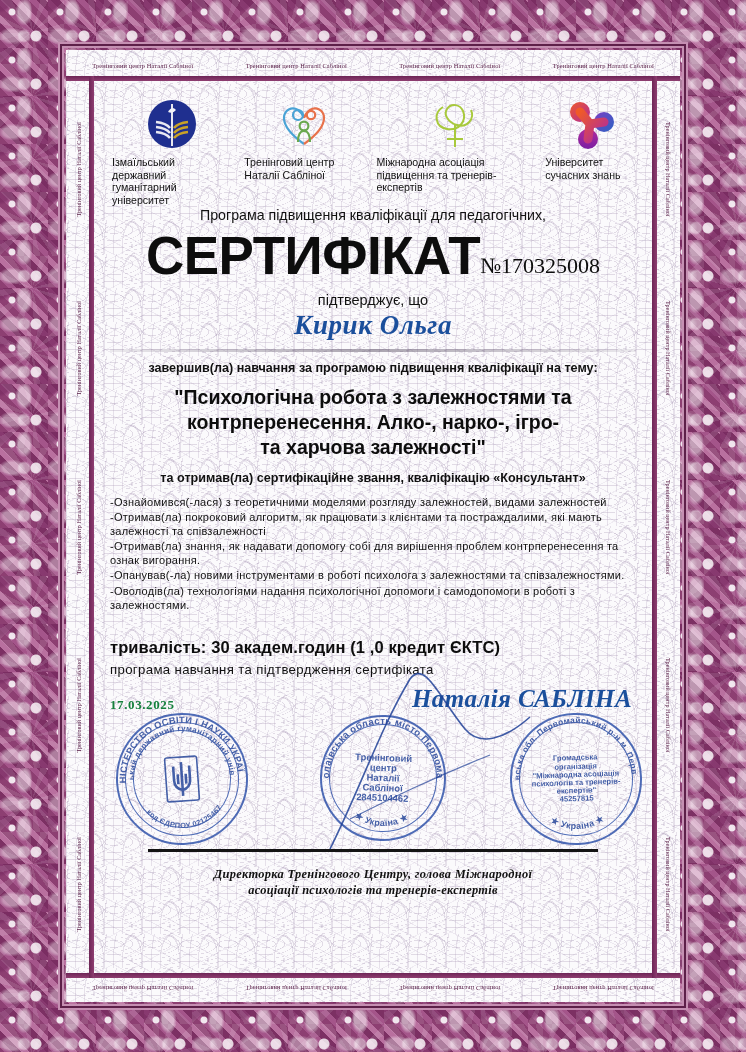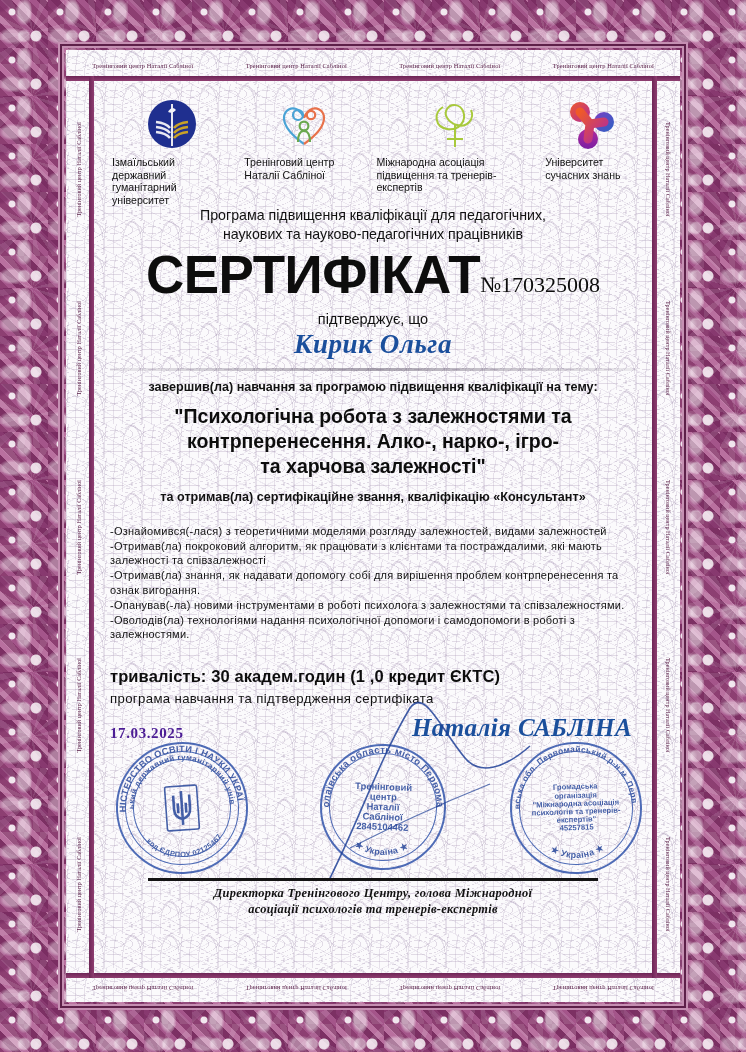--- a/index.html
+++ b/index.html
@@ -146,36 +146,36 @@
     text-align:center;margin-top:9px;font-size:12.6px;color:#111;font-weight:bold;
   }
   .topic{
     text-align:center;margin-top:10px;
     font-size:19.5px;line-height:1.28;font-weight:bold;color:#0d0d0d;
   }
   .qualification{
     text-align:center;margin-top:11px;font-size:12.6px;color:#111;font-weight:bold;
   }
   .outcomes{
-    margin-top:20px;font-size:11px;line-height:1.28;color:#111;
+    margin-top:10px;font-size:11px;line-height:1.28;color:#111;
     letter-spacing:.25px;
   }
   .outcomes p{margin:0 0 1px 0;}
   .duration{
     margin-top:26px;font-size:16.5px;font-weight:bold;color:#0d0d0d;letter-spacing:.1px;
   }
   .subnote{
     margin-top:5px;font-size:13.2px;color:#111;letter-spacing:.35px;
   }
   .sig-row{
     display:flex;justify-content:space-between;align-items:flex-end;margin-top:8px;
   }
   .date{
     font-family:"Liberation Serif", serif;
-    font-weight:bold;font-size:15px;color:#4c1d95;letter-spacing:.6px;
+    font-weight:bold;font-size:13px;color:#15803d;letter-spacing:.6px;
   }
   .signature{
     font-family:"Liberation Serif", serif;
     font-style:italic;font-weight:bold;font-size:25px;color:#1b4f9c;
     letter-spacing:.4px;margin-right:4px;
   }
   
   .stamps{
     position:relative;height:140px;margin-top:-4px;
   }
@@ -211,21 +211,21 @@
     font-family:"Liberation Sans", sans-serif;
     font-size:9.2px;font-weight:bold;fill:#1e3f96;letter-spacing:.3px;
   }
   .tryzub{
     width:40px;height:50px;display:block;margin:0 auto;
   }
   .handwrite-stroke{
     position:absolute;z-index:4;pointer-events:none;
   }
   .footer-role{
-    text-align:center;margin-top:4px;
+    text-align:center;margin-top:14px;
     font-family:"Liberation Serif", serif;
     font-style:italic;font-weight:bold;font-size:12.4px;line-height:1.3;color:#111;
     letter-spacing:.3px;
   }
   .footer-rule{
     height:3px;background:#141414;margin:0 38px 4px 38px;
   }
 </style>
 </head>
 <body>
@@ -345,21 +345,20 @@
           </div>
           <div class="logo-cap">
             <span>Університет</span><br>
             <span>сучасних знань</span>
           </div>
         </div>
       </div>
 
       <div class="program-line">
         <span>Програма підвищення кваліфікації для педагогічних,</span><br>
-        <span>наукових та науково-педагогічних працівників</span>
       </div>
 
       <div class="big-title-row">
         <span class="big-title">СЕРТИФІКАТ</span>
         <span class="cert-no">№170325008</span>
       </div>
 
       <div class="confirms">підтверджує, що</div>
       <div class="holder">Кирик Ольга</div>
       <div class="divider"></div>

